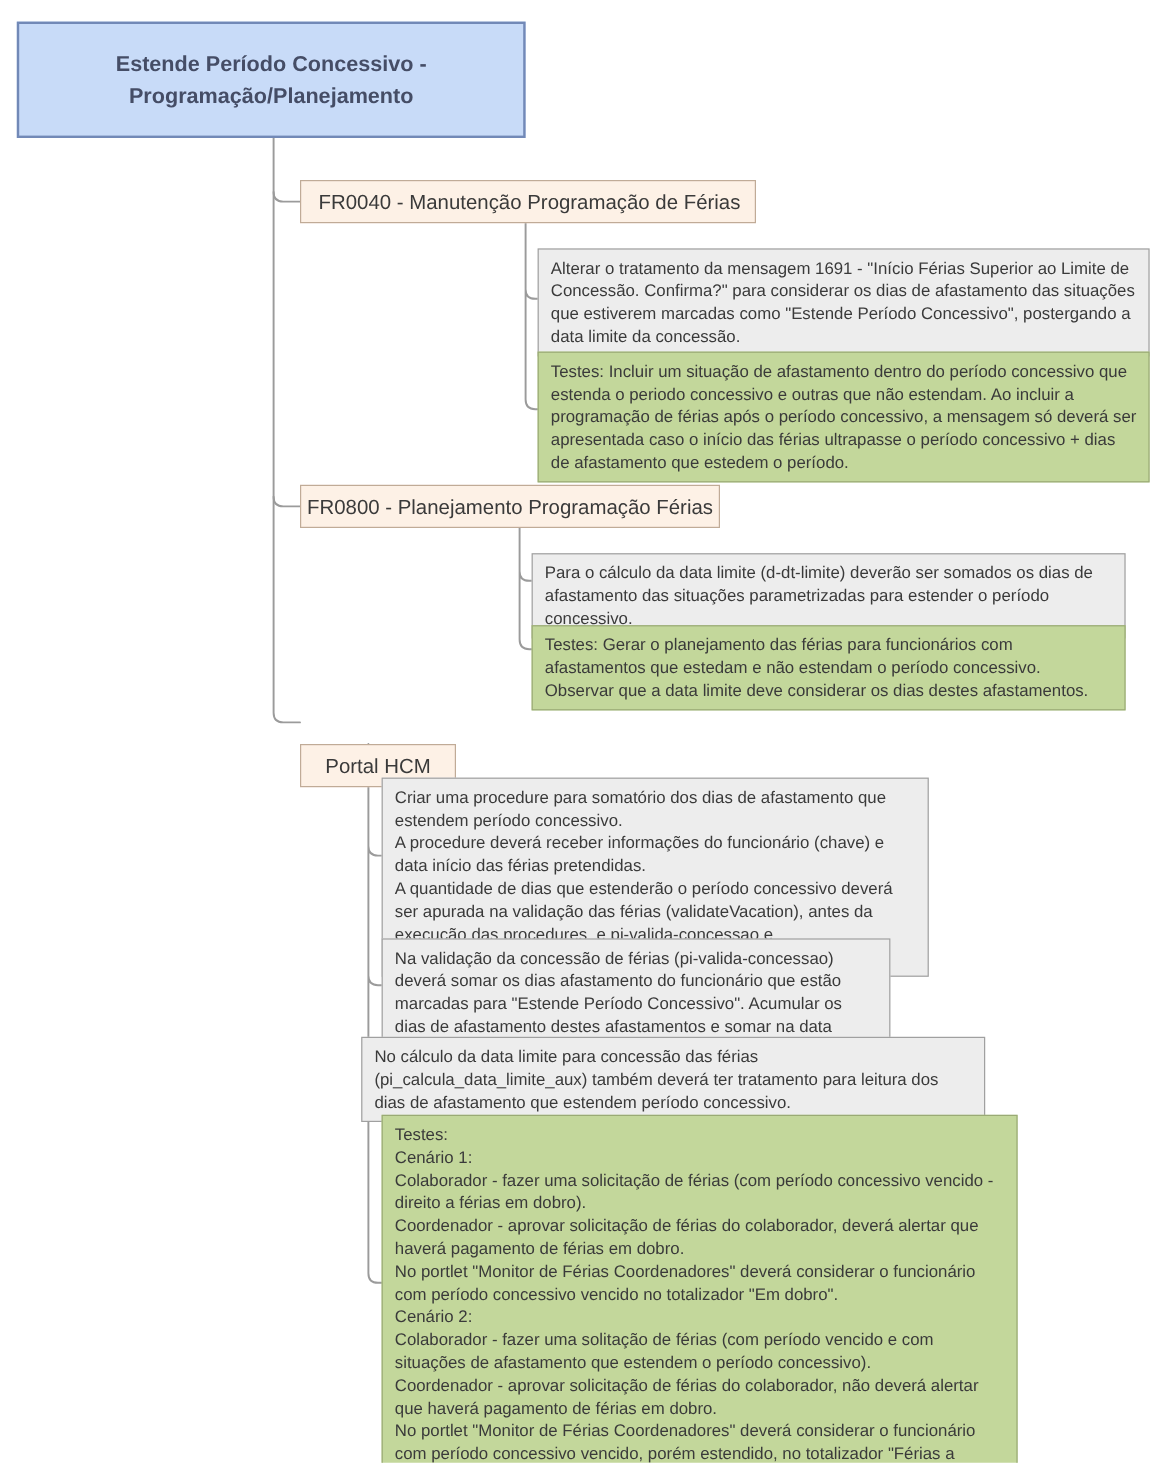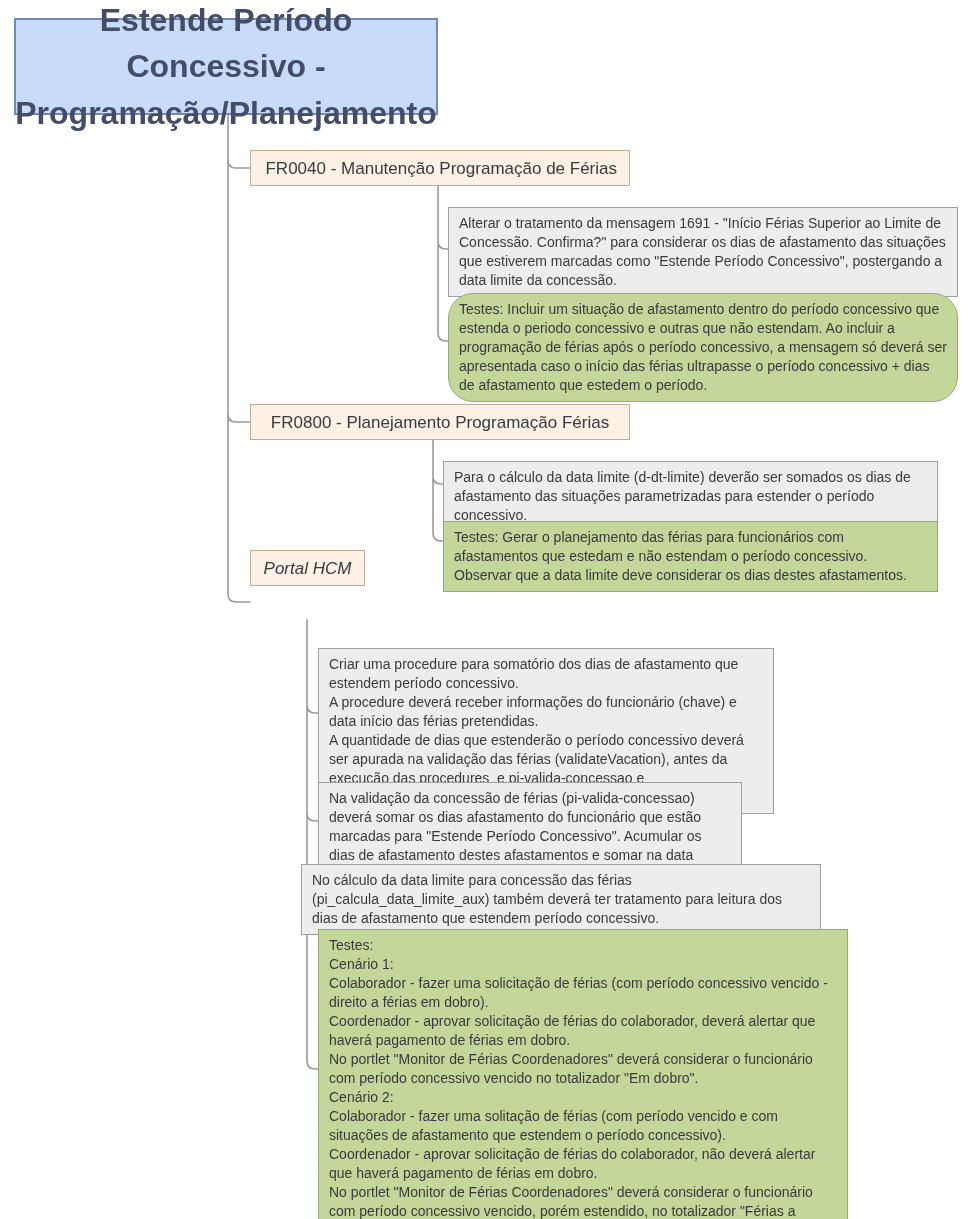--- a/index.html
+++ b/index.html
@@ -8,41 +8,41 @@
     background: #ffffff;
     font-family: "Liberation Sans", "DejaVu Sans", sans-serif;
     color: #3a3a3a;
   }
   .canvas { position: absolute; inset: 0; width: 973px; height: 1219px; }
   svg.connectors { position: absolute; left: 0; top: 0; pointer-events: none; }
   .node { position: absolute; box-sizing: border-box; }
   .root {
     left: 14px; top: 18px; width: 424px; height: 97px;
     background: #c8dbf8; border: 2px solid #7289b7;
-    color: #454d66; font-size: 32px; font-weight: 600; line-height: 1.45;
+    color: #454d66; font-size: 18px; font-weight: 600; line-height: 1.45;
     display: flex; align-items: center; justify-content: center; text-align: center;
     padding: 0 8px;
   }
   .topic {
     background: #fdf1e6; border: 1px solid #c0ab97;
     font-size: 17px; line-height: 1;
     display: flex; align-items: center; justify-content: center;
     white-space: nowrap; padding: 0 12px; height: 36px;
   }
   .topic-1 { left: 250px; top: 150px; width: 380px; justify-content: flex-end; }
-  .topic-2 { left: 250px; top: 404px; width: 380px; }
-  .topic-3 { left: 250px; top: 550px; width: 115px; font-style: italic; }
+  .topic-2 { left: 250px; top: 404px; width: 350px; }
+  .topic-3 { left: 250px; top: 620px; width: 130px; }
   .note {
     background: #ededed; border: 1px solid #a0a0a0;
     font-size: 14px; line-height: 19px;
     padding: 6px 10px; white-space: pre-wrap; overflow-wrap: break-word;
   }
   .note.test { background: #c3d79b; border-color: #9aaa75; }
   .n1a { left: 448px; top: 207px; width: 510px; min-height: 84px; }
-  .n1b { left: 448px; top: 293px; width: 510px; min-height: 97px; border-radius: 25px; }
+  .n1b { left: 448px; top: 293px; width: 510px; min-height: 97px; }
   .n2a { left: 443px; top: 461px; width: 495px; min-height: 46px; }
   .n2b { left: 443px; top: 509px; width: 495px; min-height: 64px; margin-top: 12px; }
   .n3a { left: 318px; top: 648px; width: 456px; min-height: 130px; }
   .n3b { left: 318px; top: 782px; width: 424px; min-height: 78px; }
   .n3c { left: 301px; top: 864px; width: 520px; min-height: 62px; }
   .n3d { left: 318px; top: 929px; width: 530px; min-height: 281px; }
 </style>
 </head>
 <body>
 

